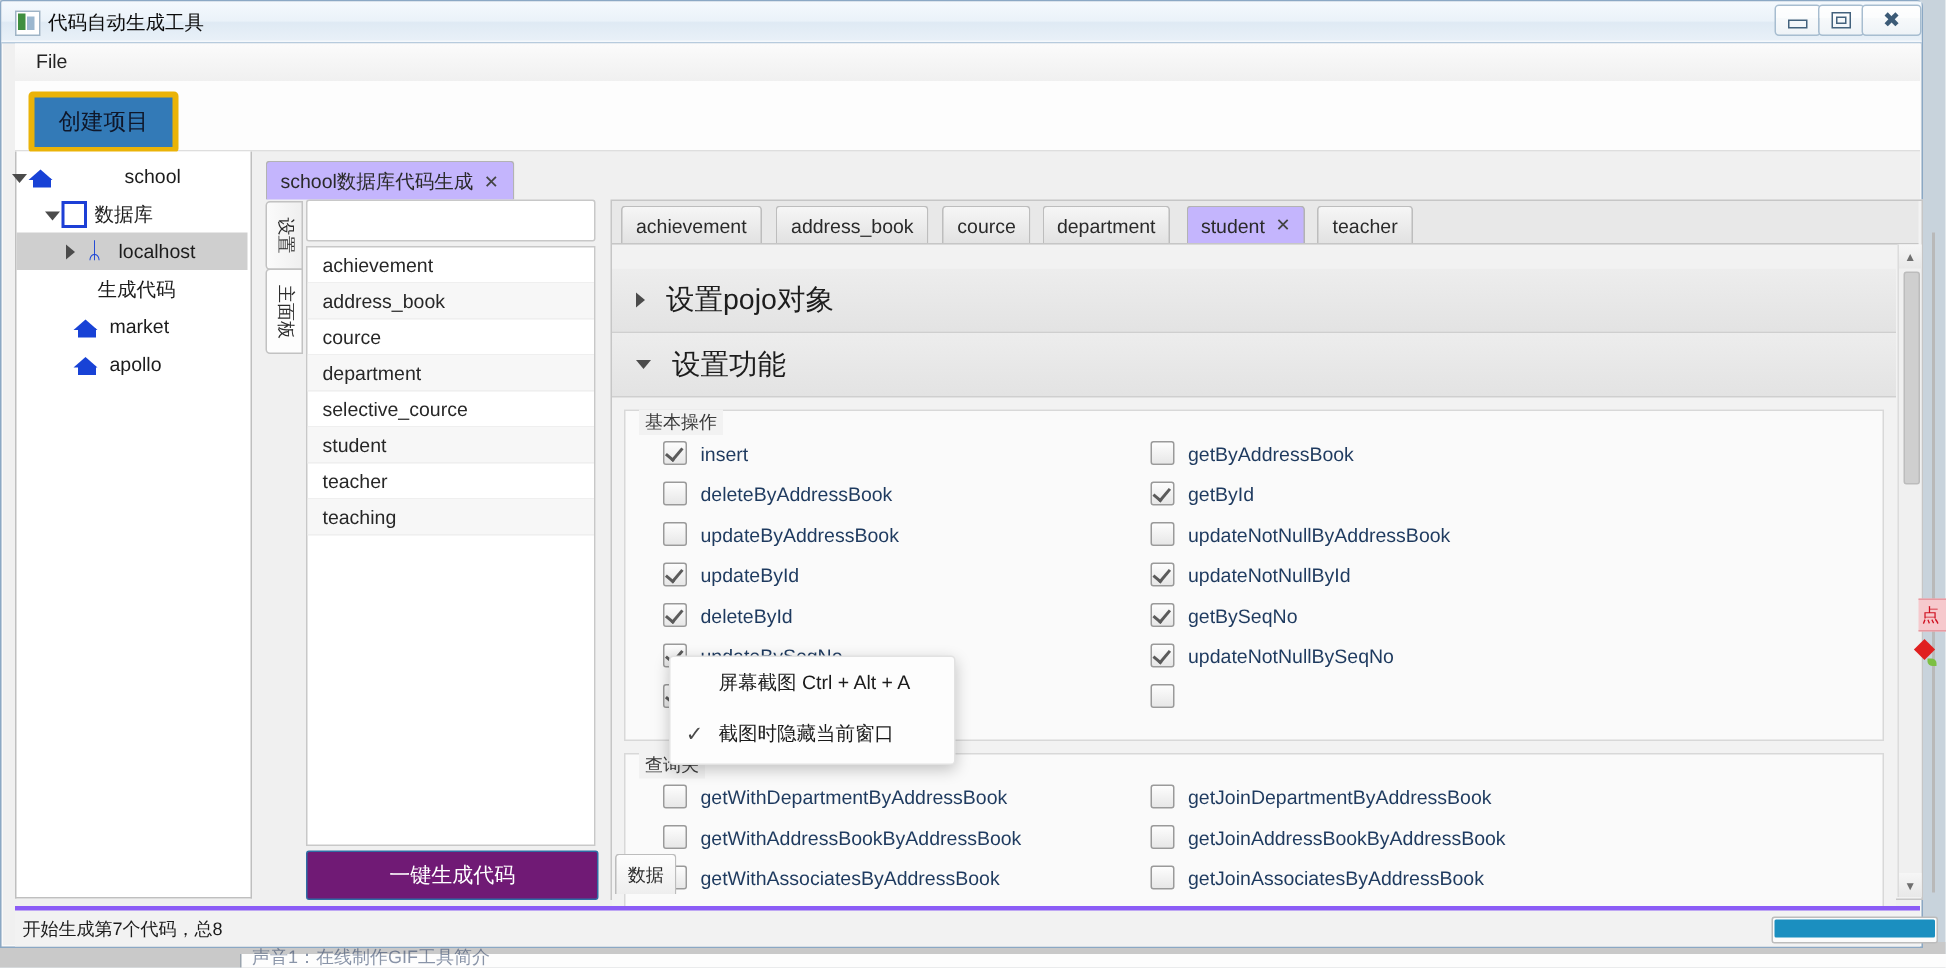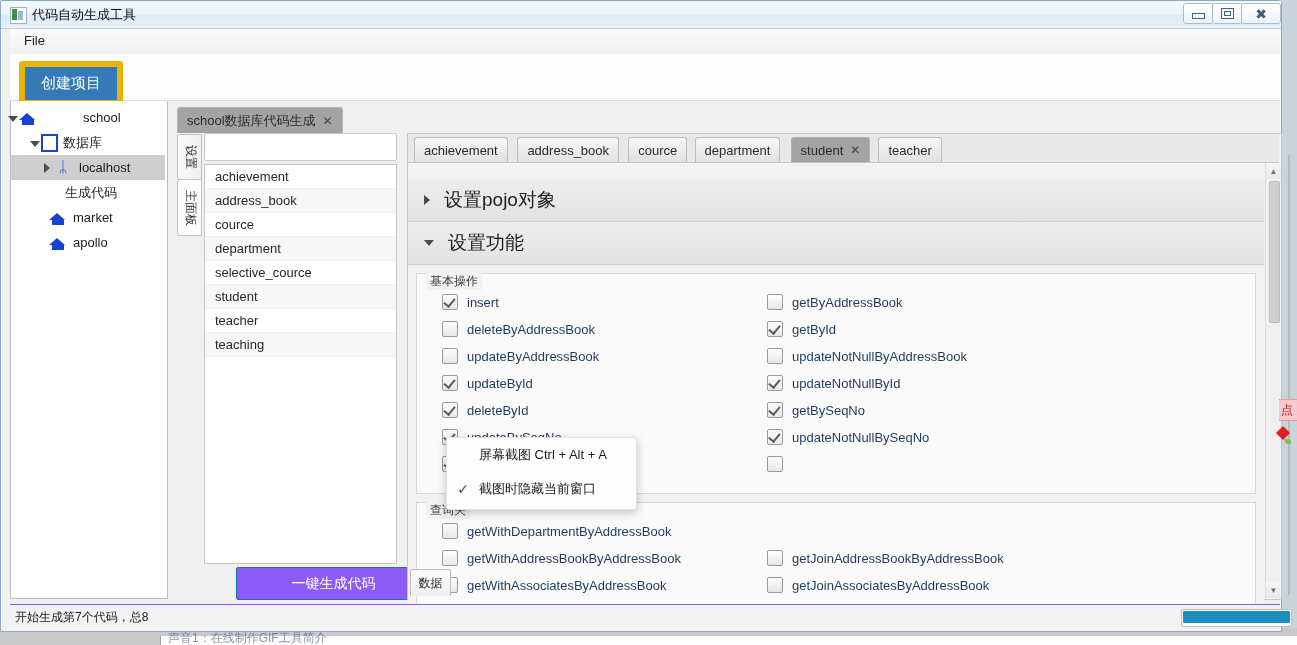--- a/index.html
+++ b/index.html
@@ -47,22 +47,22 @@
   #wbtn-close .cg{font-size:14px;color:#3c5b77;font-family:"DejaVu Sans",sans-serif;line-height:1;}
 
   
   #menubar{position:absolute;left:9px;top:28px;width:1270px;height:25px;
            background:linear-gradient(180deg,#fbfbfb,#f0f0f0);border-bottom:1px solid #d6d6d6;}
   #menu-file{position:absolute;left:14px;top:4px;font-size:13px;color:#222;}
 
   
   #toolbar{position:absolute;left:9px;top:53px;width:1270px;height:46px;background:#fdfdfd;border-bottom:1px solid #dedede;}
   #btn-create{position:absolute;left:9px;top:7px;width:92px;height:33px;
-     background:#337ab7;border:6px solid #eab308;border-radius:3px;
-     color:#ffffff;font-size:15px;display:flex;align-items:center;justify-content:center;cursor:default;}
+     background:#337ab7;border:4px solid #eab308;border-radius:3px;
+     color:#0f172a;font-size:15px;display:flex;align-items:center;justify-content:center;cursor:default;}
 
   
   #tree{position:absolute;left:9px;top:100px;width:156px;height:497px;background:#fff;border:1px solid #bfbfbf;border-top:none;}
   .tnode{position:absolute;left:0;height:25px;width:154px;display:flex;align-items:center;cursor:default;}
   .tnode .tw{position:absolute;width:14px;height:14px;}
   .tri-d{width:0;height:0;border-left:5px solid transparent;border-right:5px solid transparent;border-top:6px solid #4b4b4b;}
   .tri-r{width:0;height:0;border-top:5px solid transparent;border-bottom:5px solid transparent;border-left:6px solid #4b4b4b;}
   .ico-home{position:relative;width:17px;height:15px;}
   .ico-home:before{content:"";position:absolute;left:0;top:3px;width:0;height:0;
      border-left:8.5px solid transparent;border-right:8.5px solid transparent;border-bottom:7px solid #1842d6;}
@@ -83,30 +83,30 @@
   #vtab-1{top:45px;height:55px;background:#fdfdfd;}
 
   
   #listpanel{position:absolute;left:203px;top:132px;width:193px;height:465px;}
   #list-search{position:absolute;left:0;top:0;width:191px;height:26px;background:#fff;border:1px solid #c8c8c8;border-radius:2px;}
   #list-search input{position:absolute;left:4px;top:3px;width:180px;height:18px;border:none;outline:none;font-size:13px;
       font-family:"Liberation Sans",sans-serif;background:transparent;color:#222;}
   #list-box{position:absolute;left:0;top:31px;width:191px;height:398px;background:#fff;border:1px solid #c8c8c8;overflow:hidden;}
   .lrow{height:23px;line-height:23px;padding-left:10px;font-size:13px;color:#272727;cursor:default;border-bottom:1px solid #efefef;}
   .lrow.alt{background:#f7f7f7;}
-  #btn-gen{position:absolute;left:0;top:434px;width:193px;height:31px;background:#8b5cf6;border:1px solid #2e6da4;
-      border-radius:2px;color:#fff;font-size:14px;display:flex;align-items:center;justify-content:center;cursor:default;margin-left:32px;}
+  #btn-gen{position:absolute;left:0;top:434px;width:193px;height:31px;background:#701a75;border:1px solid #2e6da4;
+      border-radius:2px;color:#fff;font-size:14px;display:flex;align-items:center;justify-content:center;cursor:default;}
 
   
   #content{position:absolute;left:406px;top:132px;width:873px;height:465px;background:#f2f2f2;border:1px solid #c6c6c6;}
   #tabstrip{position:absolute;left:0;top:0;width:871px;height:28px;background:#e8e8e8;border-bottom:1px solid #c6c6c6;}
   .ctab{position:absolute;top:3px;height:24px;padding:0 9px;display:flex;align-items:center;
         background:linear-gradient(180deg,#f6f6f6,#e2e2e2);border:1px solid #bdbdbd;border-bottom:none;border-radius:3px 3px 0 0;
         font-size:13px;color:#2a2a2a;white-space:nowrap;cursor:default;}
-  .ctab.active{background:#a3a3a3;border-color:#b3b3b3;justify-content:flex-end;}
+  .ctab.active{background:#c4b5fd;border-color:#b3b3b3;justify-content:flex-end;}
   .ctab .x{margin-left:7px;font-size:12px;color:#444;}
 
   #panel-scroll{position:absolute;left:0;top:45px;width:856px;height:435px;overflow:hidden;background:#f2f2f2;}
   .acc-head{position:relative;height:42px;background:linear-gradient(180deg,#ededed,#e3e3e3);
             border-bottom:1px solid #cfcfcf;display:flex;align-items:center;cursor:default;}
   .acc-head .ar{margin-left:16px;margin-right:14px;}
   .acc-head .t{font-size:19px;color:#1d1d1d;}
   .acc-body{position:relative;background:#f2f2f2;}
 
   .group{position:relative;margin:8px 8px 0 8px;background:#fafafa;border:1px solid #d8d8d8;}
@@ -129,21 +129,21 @@
   #sb-up{top:0;}
   #sb-down{bottom:0;}
   #sb-thumb{position:absolute;left:3px;top:18px;width:9px;height:140px;background:#cfcfcf;border:1px solid #bcbcbc;border-radius:2px;}
 
   
   #data-tab{position:absolute;left:409px;top:568px;width:39px;height:26px;
             background:linear-gradient(180deg,#fdfdfd,#eeeeee);border:1px solid #bdbdbd;border-bottom:none;border-radius:3px 3px 0 0;
             display:flex;align-items:center;justify-content:center;font-size:12px;color:#2a2a2a;cursor:default;z-index:5;}
 
   
-  #statusbar{position:absolute;left:9px;top:603px;width:1270px;height:24px;background:#f2f2f2;border-top:1px solid #8b5cf6;}
+  #statusbar{position:absolute;left:9px;top:603px;width:1270px;height:24px;background:#f2f2f2;border-top:3px solid #8b5cf6;}
   #status-text{position:absolute;left:5px;top:4px;font-size:12px;color:#1c1c1c;white-space:nowrap;}
   #progress{position:absolute;left:1171px;top:4px;width:109px;height:16px;background:#fbfbfb;border:1px solid #bcbcbc;border-radius:2px;}
   #progress .fill{position:absolute;left:1px;top:1px;height:12px;background:#1b8fc0;border-radius:1px;}
 
   
   #ctxmenu{position:absolute;left:446px;top:437px;width:189px;height:71px;background:#fdfdfd;
            border:1px solid #e2e2e2;border-radius:3px;box-shadow:0 3px 10px rgba(0,0,0,.22);z-index:40;}
   .mi{position:relative;height:34px;display:flex;align-items:center;cursor:default;}
   .mi .chk{width:32px;text-align:center;font-size:14px;color:#4a4a4a;}
   .mi .lbl{font-size:13px;color:#1b1b1b;white-space:nowrap;}
@@ -374,20 +374,24 @@
             </div>
           </div>
           <div class="group">
             <div class="group-title">查询关</div>
             <div class="grid2">
               <div class="cbrow">
                 <label class="cb c0">
                   <span class="box"></span>
                   <span class="cbl">getWithDepartmentByAddressBook</span>
                 </label>
+                <label class="cb c1">
+                  <span class="box"></span>
+                  <span class="cbl">getJoinDepartmentByAddressBook</span>
+                </label>
               </div>
               <div class="cbrow">
                 <label class="cb c0">
                   <span class="box"></span>
                   <span class="cbl">getWithAddressBookByAddressBook</span>
                 </label>
                 <label class="cb c1">
                   <span class="box"></span>
                   <span class="cbl">getJoinAddressBookByAddressBook</span>
                 </label>

